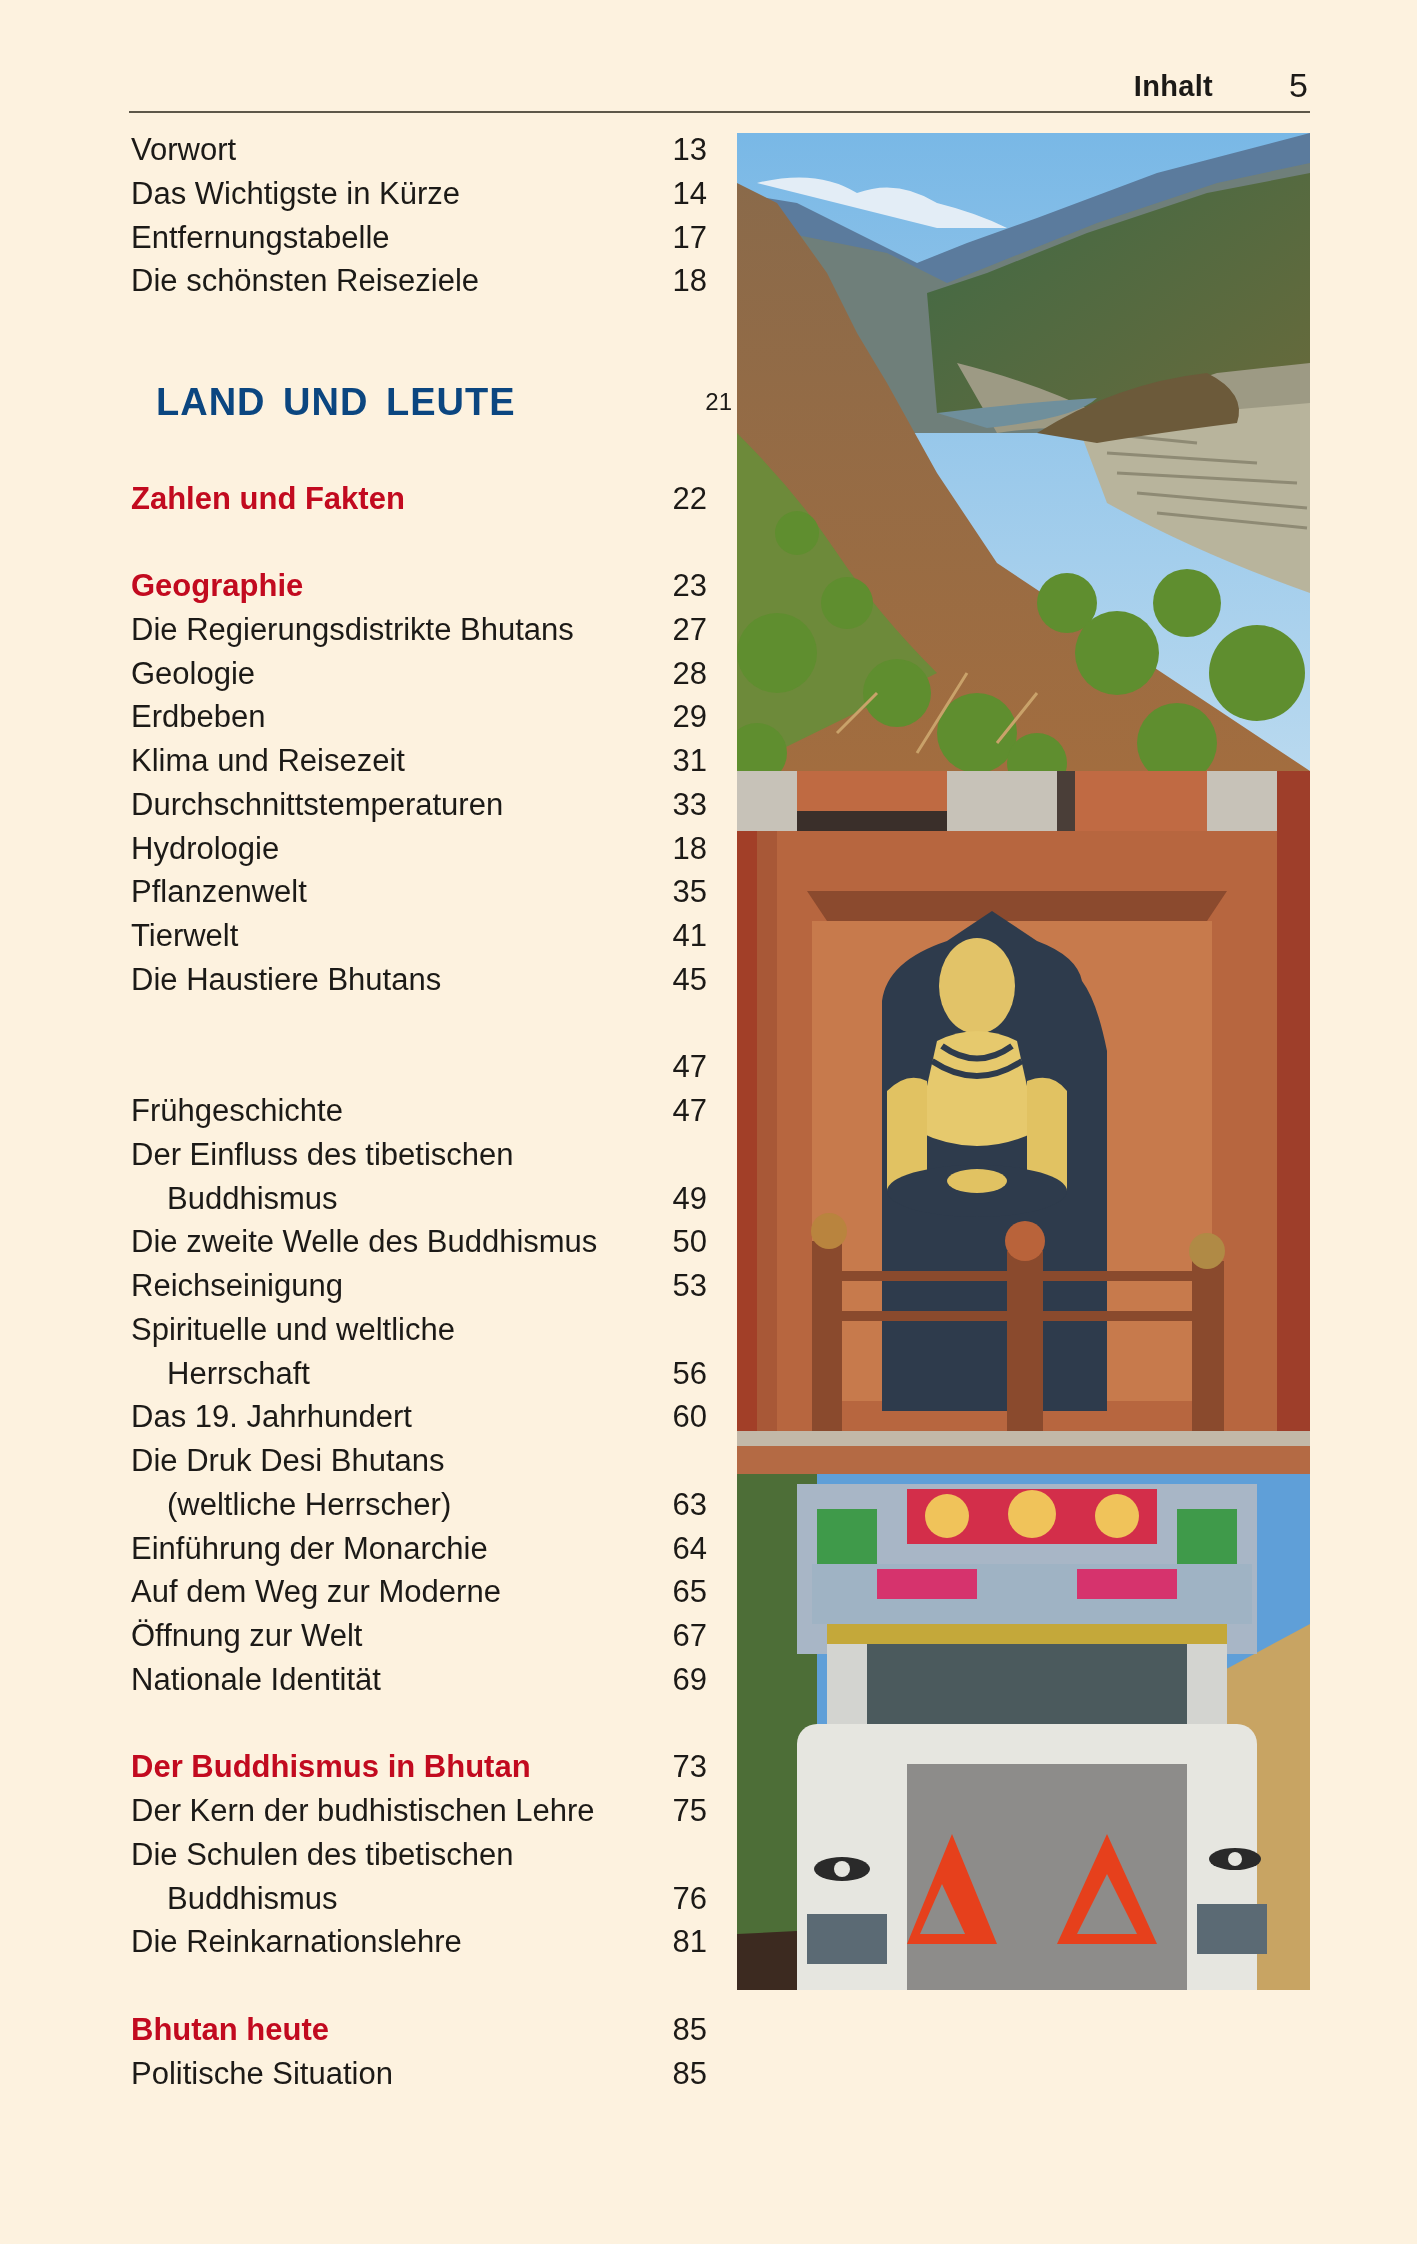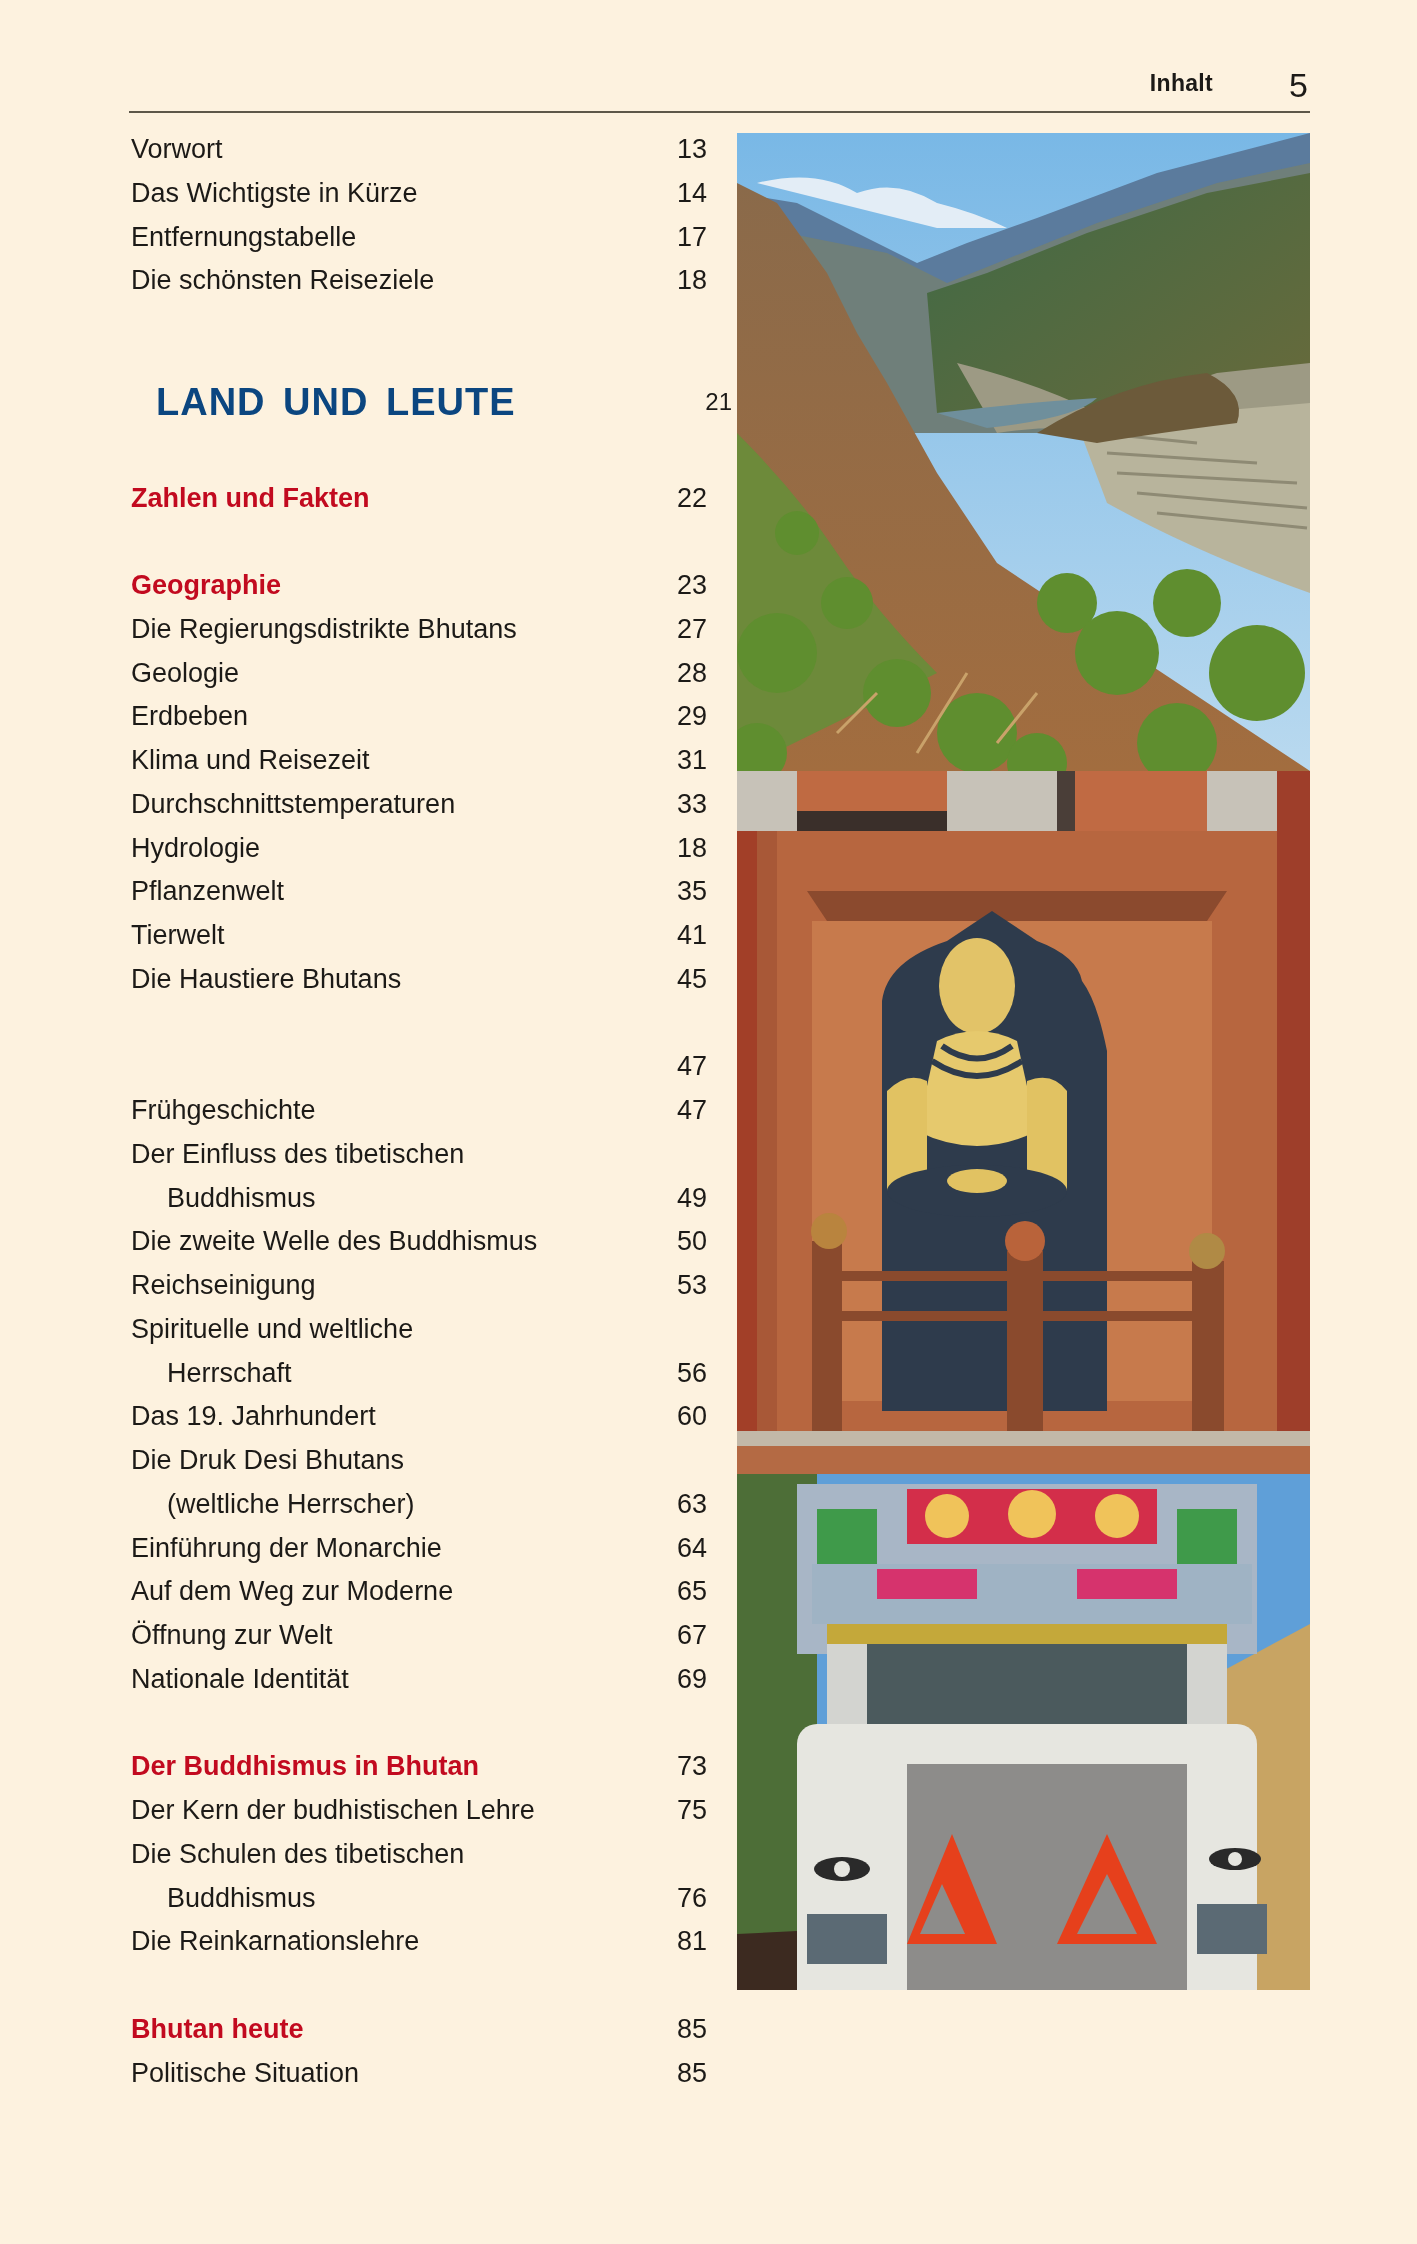--- a/index.html
+++ b/index.html
@@ -3,25 +3,25 @@
 <meta charset="utf-8">
 <style>
   html, body { margin: 0; padding: 0; }
   body {
     width: 1417px; height: 2244px; position: relative; overflow: hidden;
     background: #fdf2df;
     font-family: "Liberation Sans", "DejaVu Sans", sans-serif;
     color: #1c1a17;
   }
   .running-head { position: absolute; left: 129px; top: 0; width: 1181px; height: 111px; border-bottom: 2px solid #5d5749; }
-  .running-head .section { position: absolute; right: 97px; top: 70px; font-weight: bold; font-size: 23px; letter-spacing: 0.3px; }
+  .running-head .section { position: absolute; right: 97px; top: 70px; font-weight: bold; font-size: 29px; letter-spacing: 0.3px; }
   .running-head .pageno { position: absolute; right: 2px; top: 66px; font-size: 34px; }
 
   .toc { position: absolute; left: 131px; width: 576px; }
-  .toc .row { position: relative; height: 43.75px; line-height: 43.75px; font-size: 27px; white-space: nowrap; }
+  .toc .row { position: relative; height: 43.75px; line-height: 43.75px; font-size: 31px; white-space: nowrap; }
   .toc .row .t { position: absolute; left: 0; top: 0; }
   .toc .row .p { position: absolute; right: 0; top: 0; }
   .toc .row.indent .t { left: 36px; }
   .toc .row.sub .t { color: #c20a1f; font-weight: bold; }
   .toc .row.blank { }
   .toc .row.part { font-size: 38px; height: 50px; line-height: 50px; }
   .toc .row.part .t { color: #0b4680; font-weight: bold; letter-spacing: 1px; word-spacing: 6px; }
   .toc .row.part .p { font-size: 24px; }
 
   #front { top: 128px; }

